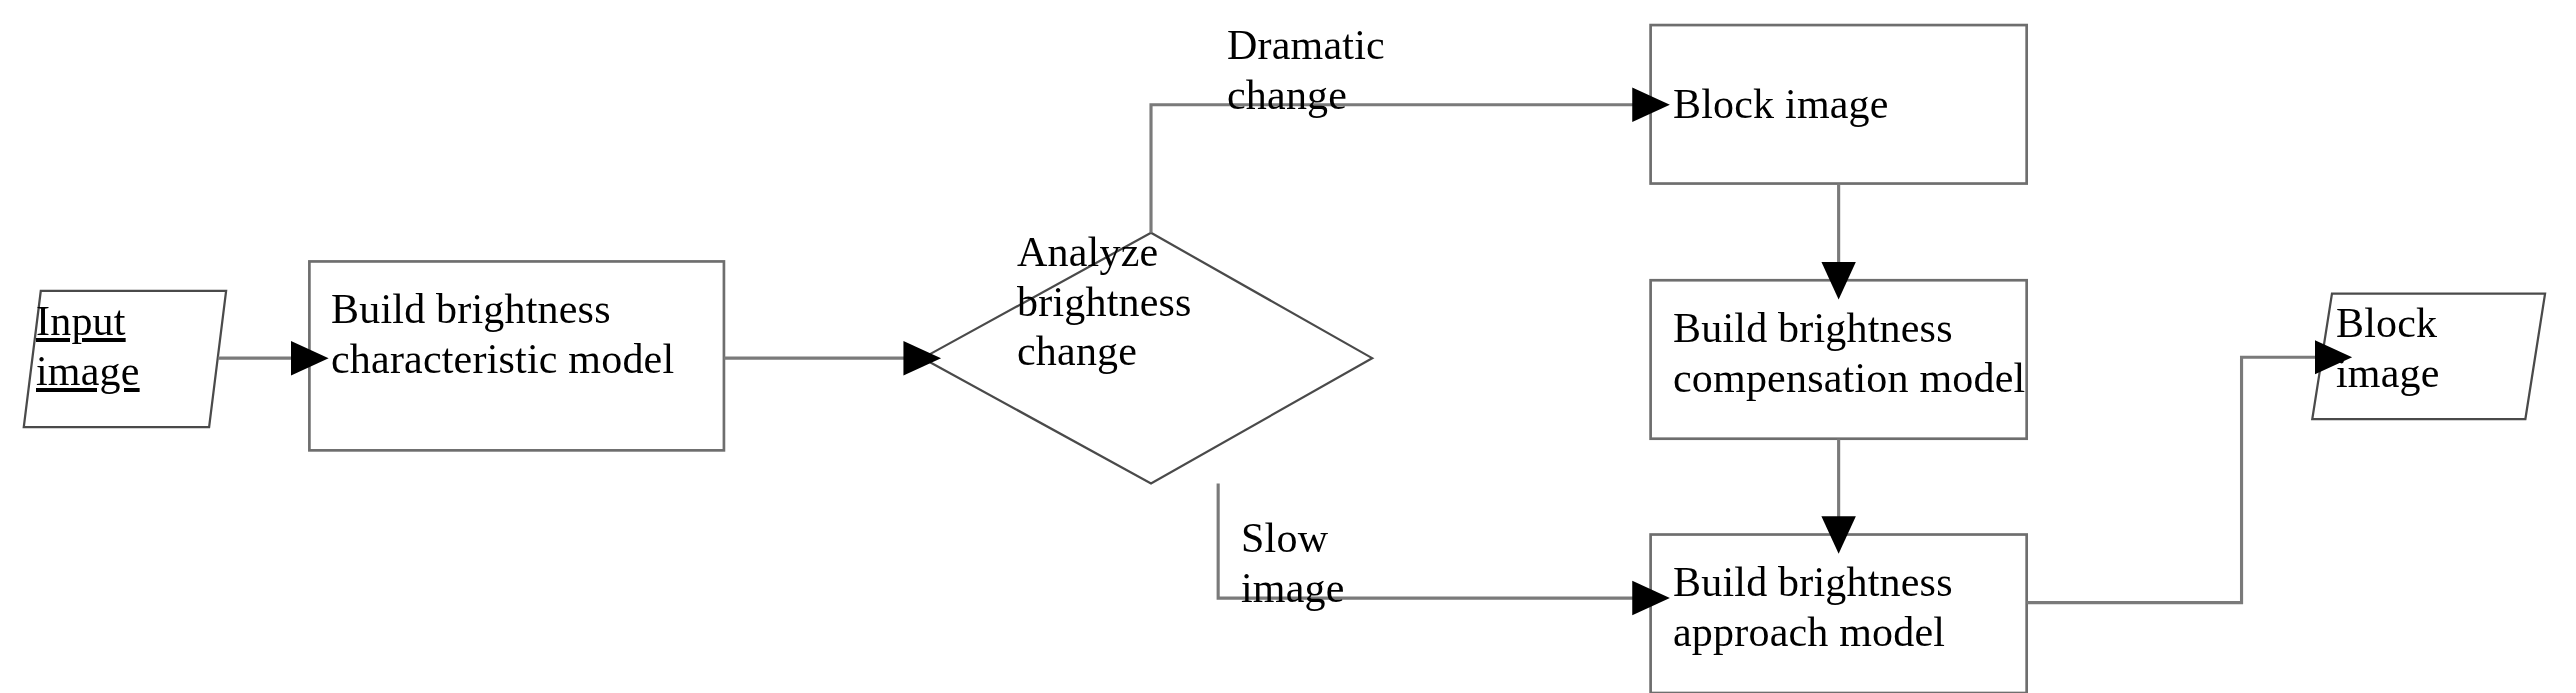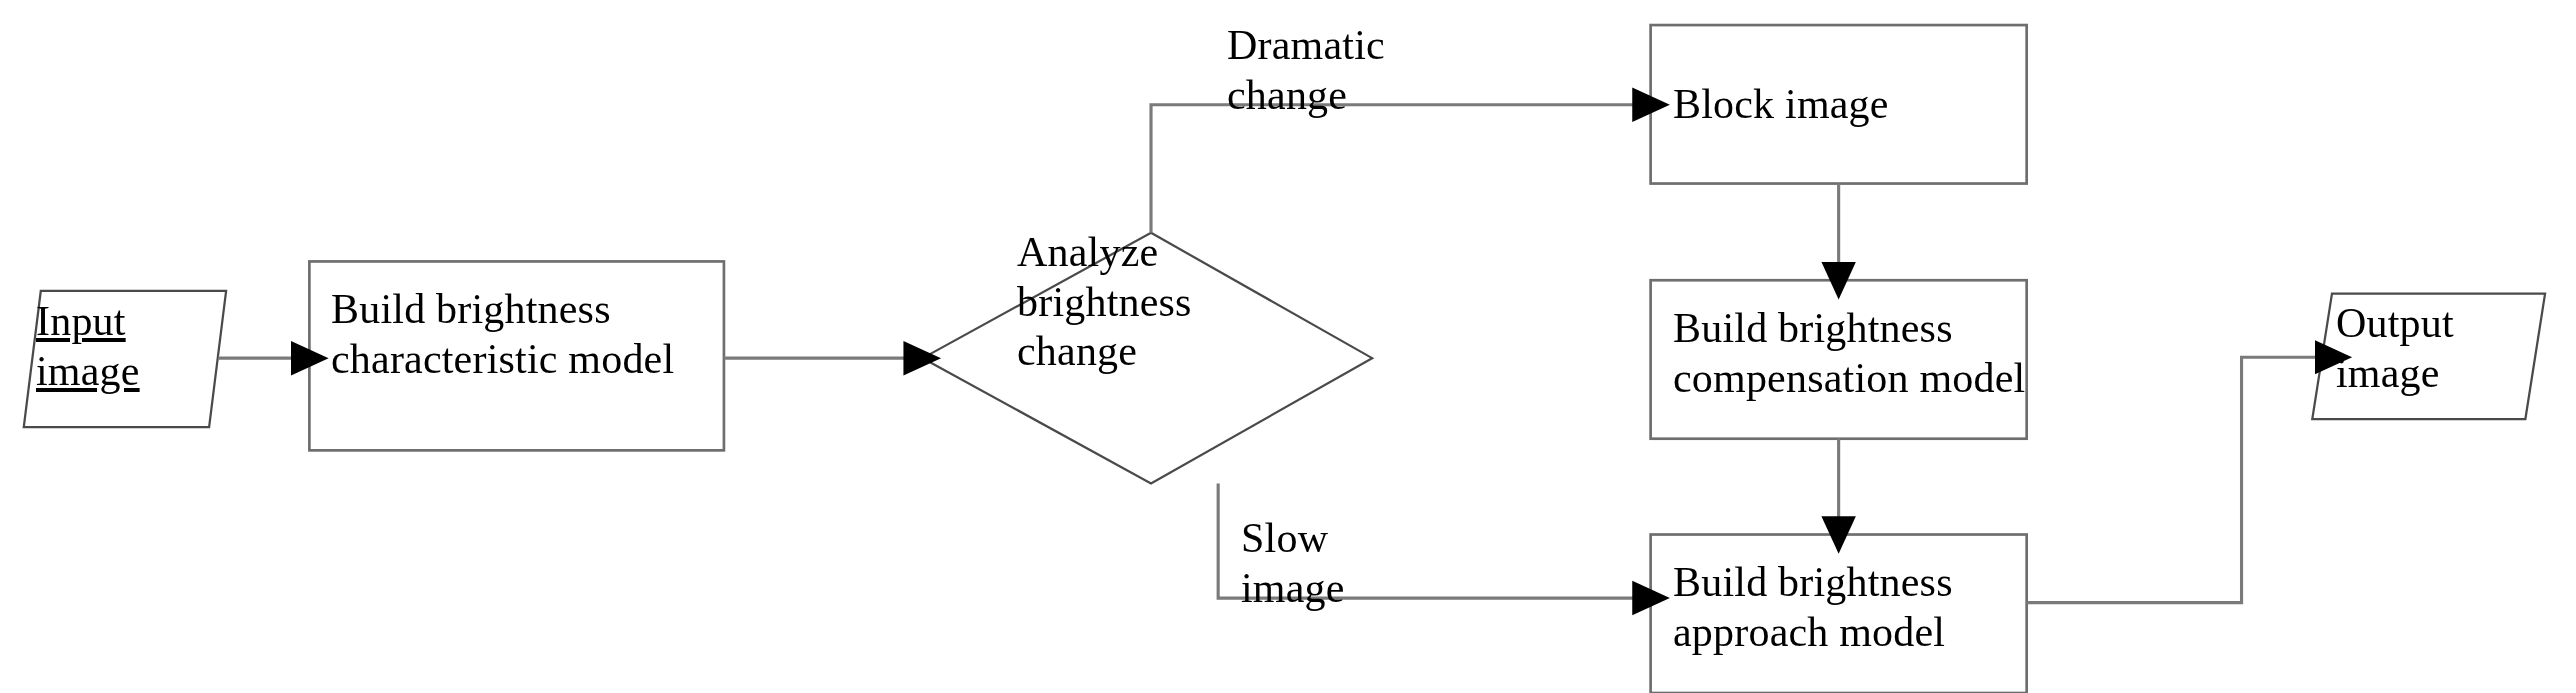--- a/index.html
+++ b/index.html
@@ -131,21 +131,21 @@
 change</div>
 
   <div class="node-label leftal" style="left:1673px; top:80px; width:340px;">Block image</div>
 
   <div class="node-label leftal" style="left:1673px; top:304px; width:358px;">Build brightness
 compensation model</div>
 
   <div class="node-label leftal" style="left:1673px; top:558px; width:358px;">Build brightness
 approach model</div>
 
-  <div class="node-label centered" style="left:2336px; top:299px; width:202px;">Output
+  <div class="node-label centered" style="left:2336px; top:299px; width:202px;">Block
 image</div>
 
   <div class="edge-label" style="left:1227px; top:20px; width:296px;">Dramatic
 change</div>
 
   <div class="edge-label" style="left:1241px; top:513px; width:269px;">Slow
 image</div>
 
 </div>
 

